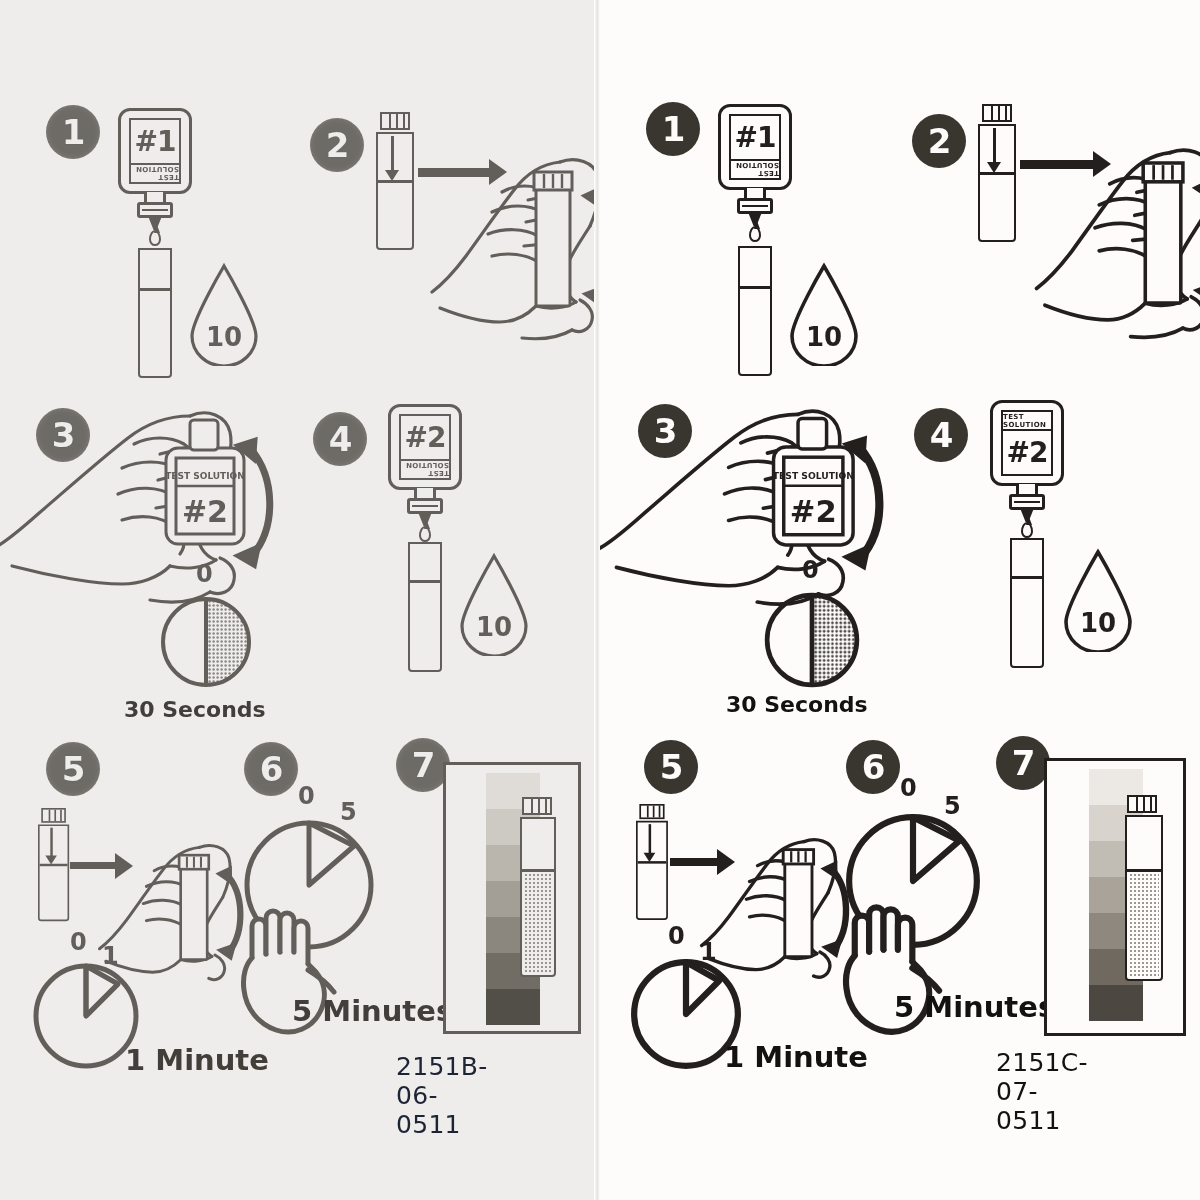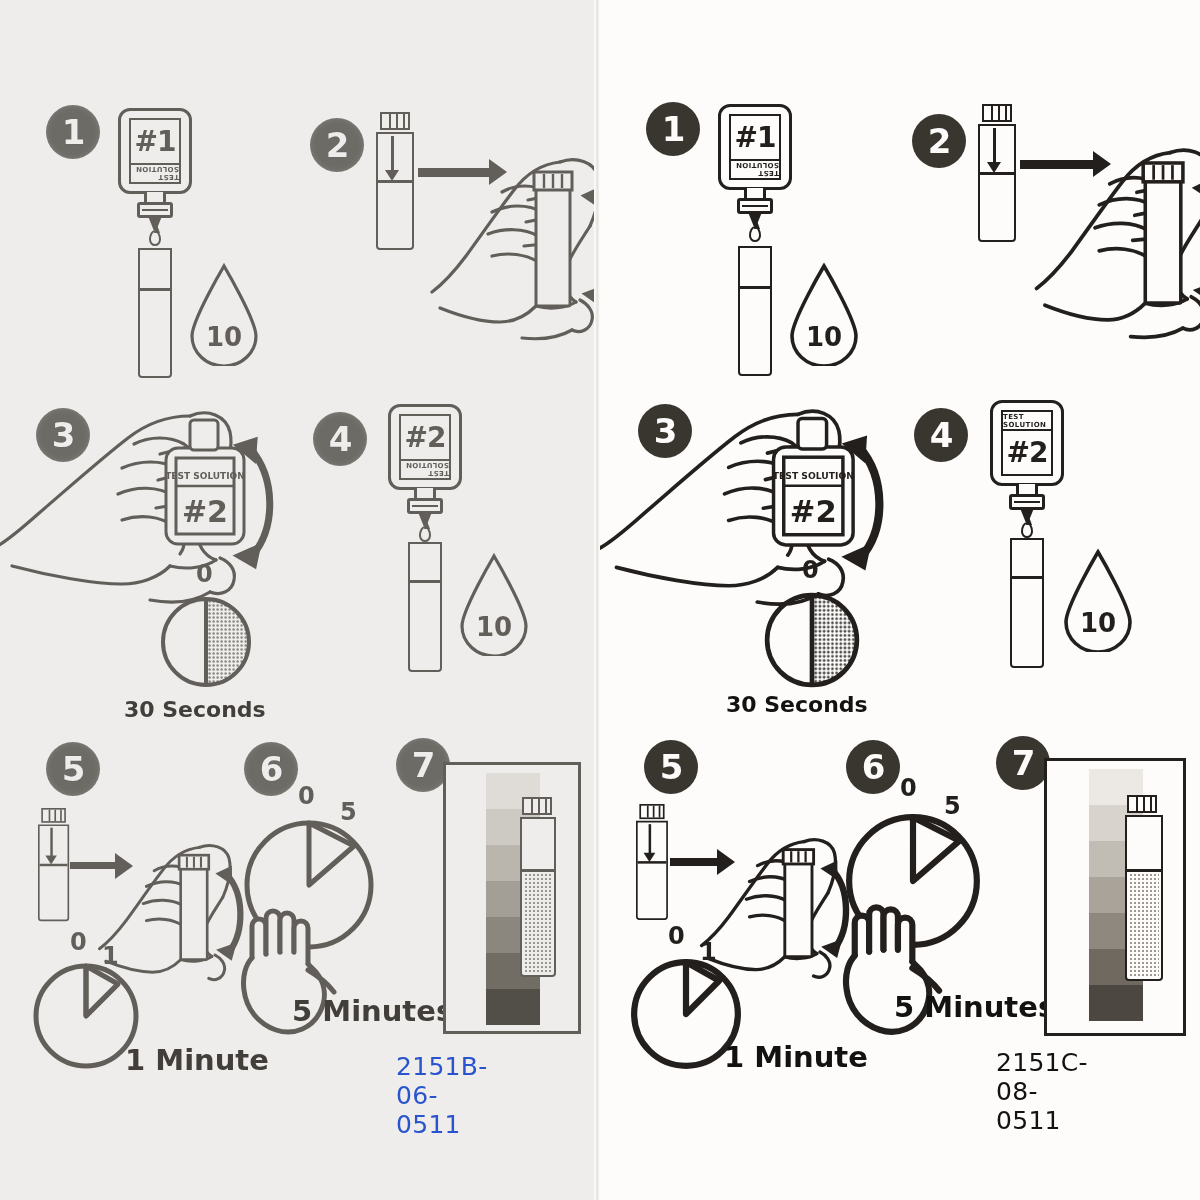--- a/index.html
+++ b/index.html
@@ -126,21 +126,21 @@
   
   .connector{position:absolute;height:3px;background:currentColor;}
 
   
   .arrow-right{position:absolute;height:9px;background:currentColor;}
   .arrow-right:after{content:"";position:absolute;right:-17px;top:-9px;
     border-top:13.5px solid transparent;border-bottom:13.5px solid transparent;
     border-left:18px solid currentColor;}
 
   .code{position:absolute;font-size:25px;letter-spacing:.3px;}
-  #panel-left .code{color:#1d4ed8;}
+  #panel-left .code{color:#0f172a;}
   #panel-right .code{color:#141210;}
 
   .scanblur{filter:blur(.35px) contrast(.88);}
 </style>
 </head>
 <body>
 
 <div id="sheet">
 
   <div class="panel scanblur" id="panel-left">
@@ -714,18 +714,18 @@
               <i></i>
               <i></i>
             </div>
           <div class="tube-body" style="width:38px;height:166px;">
             <div class="tube-line" style="top:52px;"></div>
             <div class="tube-fill" style="top:56px;background-color:transparent;color:#8c877e;"></div>
           </div>
         </div>
       </div>
 
-      <div class="code" style="left:396px;top:1048px;">2151C-08-0511</div>
+      <div class="code" style="left:396px;top:1048px;">2151C-07-0511</div>
     </div>
   </div>
 
   <div id="panel-divider"></div>
 </div>
 
 </body></html>

